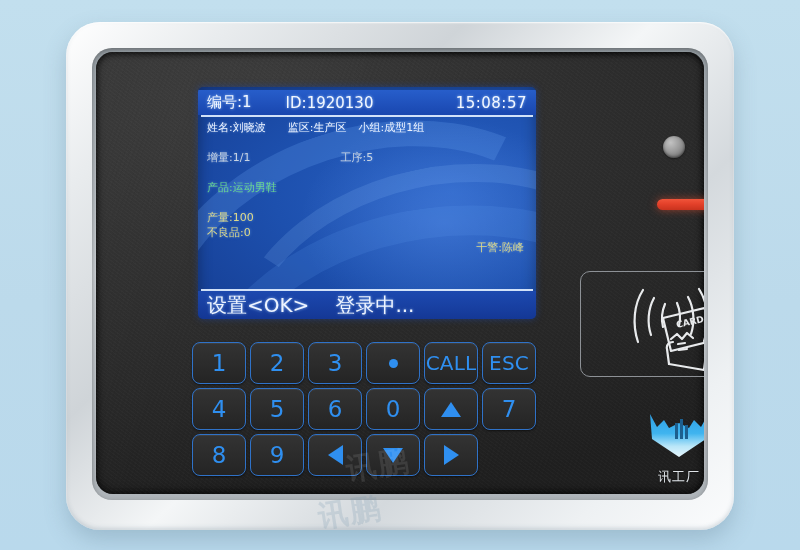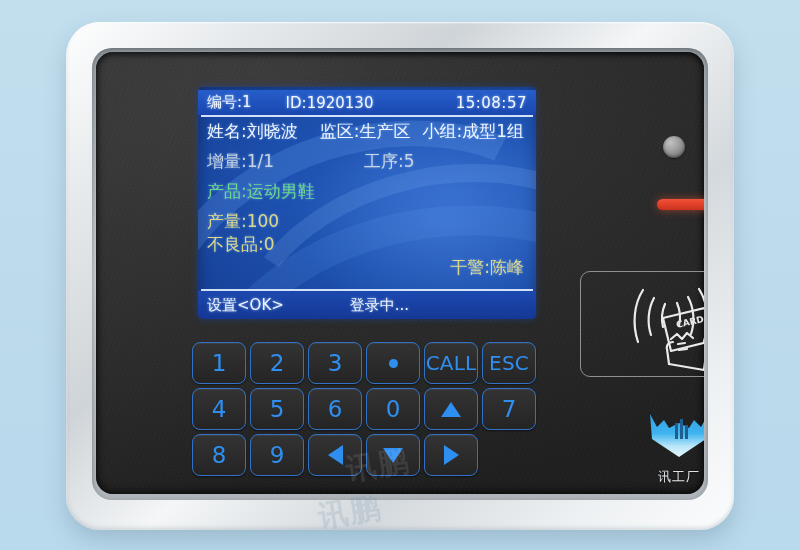--- a/index.html
+++ b/index.html
@@ -158,21 +158,21 @@
   .tb-time { margin-left: auto; margin-right: 9px; letter-spacing: 0.5px; }
 
   .lcd-rows {
     flex: 1;
     padding: 5px 0 0 9px;
   }
   .lcd-row {
     display: flex;
     align-items: baseline;
     height: 30px;
-    font-size: 17px;
+    font-size: 11px;
     white-space: nowrap;
     text-shadow: 0 0 3px rgba(140,190,255,0.55);
   }
   .lcd-row .fld { display: inline-block; }
   .g-white  { color: #eef4ff; }
   .g-cyan   { color: #7fe3ef; }
   .g-gray   { color: #c9d4e2; gap: 28px; }
   .g-green  { color: #69d98d; }
   .g-yellow { color: #ddd98a; flex-direction: column; }
 
@@ -190,26 +190,26 @@
     background: linear-gradient(180deg, rgba(28,72,175,0.92), rgba(20,55,150,0.92));
   }
   .lcd-botbar::before {
     content: "";
     position: absolute;
     left: 3px; right: 3px; top: -2px;
     height: 2px;
     background: rgba(225,238,255,0.92);
   }
   .lcd-botbar span {
-    font-size: 15px;
+    font-size: 20px;
     color: #eef4ff;
     text-shadow: 0 0 3px rgba(170,210,255,0.8);
   }
   .bb-set { margin-left: 9px; }
-  .bb-msg { margin-left: 66px; text-align: right; }
+  .bb-msg { margin-left: 26px; text-align: right; }
 
   
   .sensor-dot {
     position: absolute;
     left: 567px;
     top: 84px;
     width: 22px;
     height: 22px;
     border-radius: 50%;
     background: radial-gradient(circle at 35% 30%, #c2c2c2 0%, #9a9a9a 45%, #7a7a7a 75%, #5e5e5e 100%);

